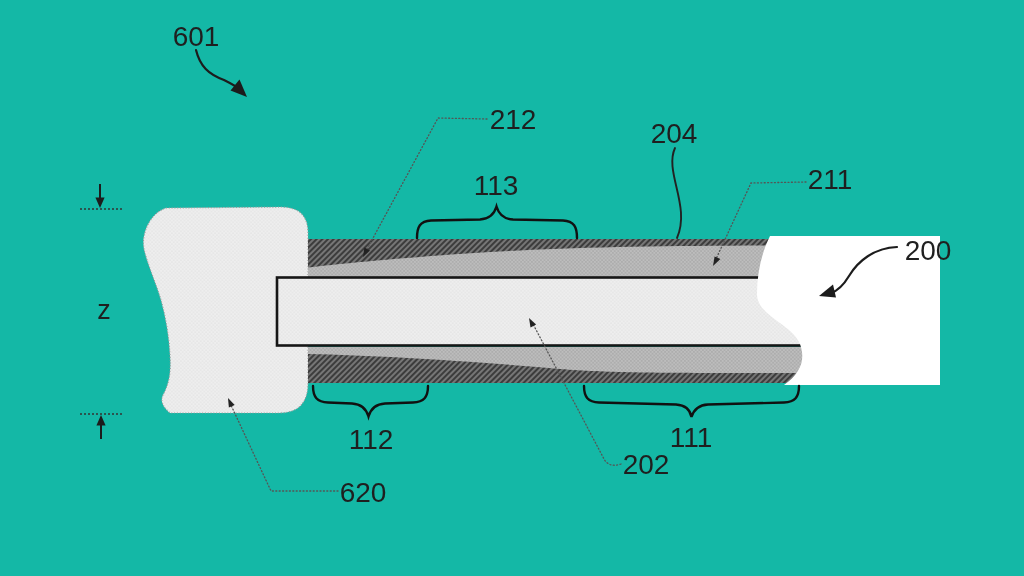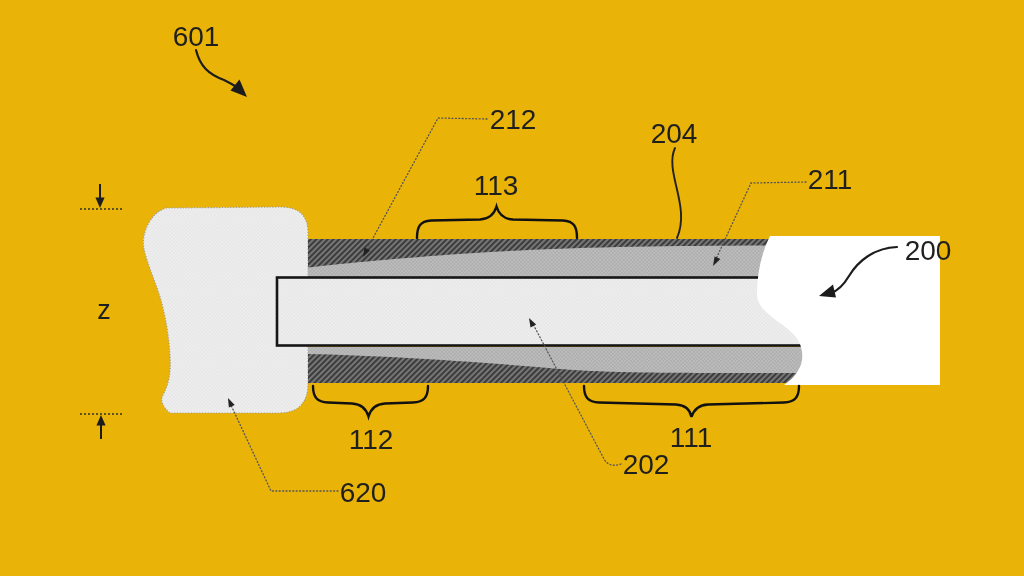--- a/index.html
+++ b/index.html
@@ -1,17 +1,17 @@
 <!DOCTYPE html>
 <html><head>
 <meta charset="utf-8">
 <style>
   html,body{margin:0;padding:0;background:#ffffff;}
   body{width:1024px;height:576px;font-family:"Liberation Sans",sans-serif;}
-  .fig-wrap{position:relative;width:1024px;height:576px;background:#eab308;overflow:hidden;}
+  .fig-wrap{position:relative;width:1024px;height:576px;background:#14b8a6;overflow:hidden;}
   svg{display:block;}
   text{font-family:"Liberation Sans",sans-serif;fill:#1f1f1f;}
   .ref{font-size:28px;}
   .dim{font-size:27px;}
 </style>
 </head>
 <body>
 
 <div class="fig-wrap">
 <svg width="1024" height="576" viewBox="0 0 1024 576">

